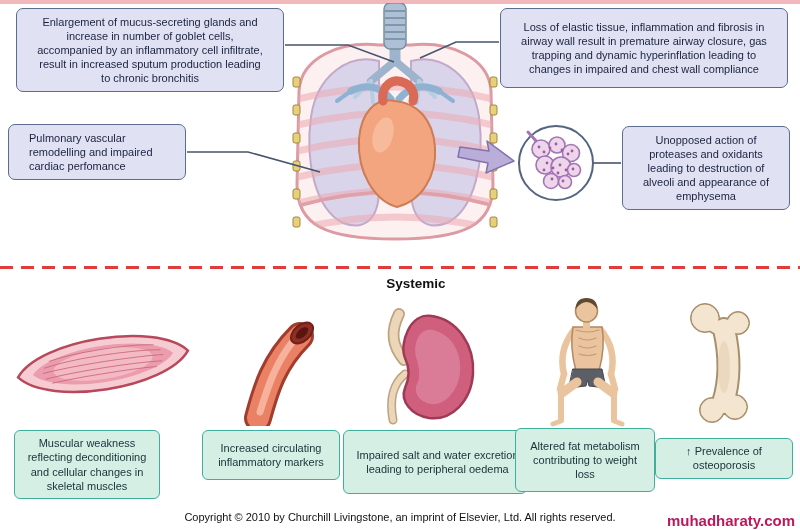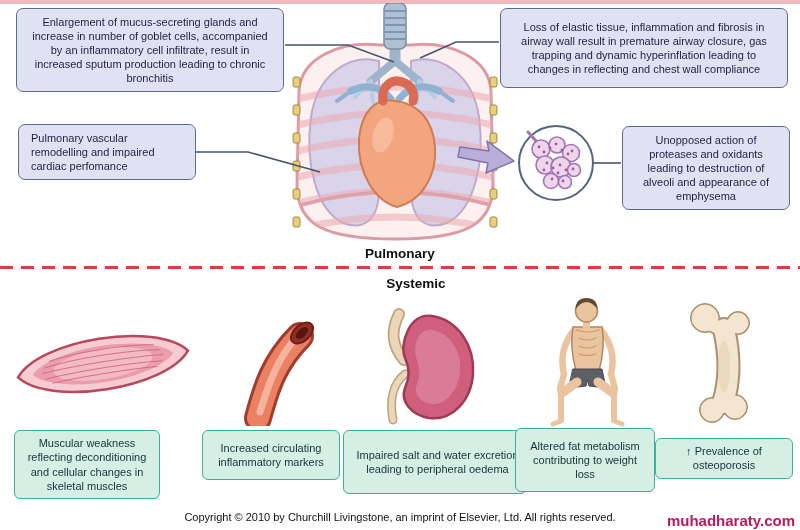--- a/index.html
+++ b/index.html
@@ -1,20 +1,20 @@
 <!DOCTYPE html>
 <html><head>
 <meta charset="utf-8">
 <style>
   html,body{margin:0;padding:0;}
   body{font-family:"Liberation Sans",sans-serif;background:#ffffff;}
   .page{position:relative;width:800px;height:530px;background:#ffffff;overflow:hidden;}
   .top-strip{position:absolute;left:0;top:0;width:800px;height:4px;background:#f2b9bc;}
   .callout{position:absolute;background:#e0e2f3;border:1.6px solid #5c6c8e;border-radius:7px;
-           color:#1b2240;font-size:11px;line-height:1.28;padding:6px 12px;
+           color:#1b2240;font-size:11px;line-height:1.28;padding:6px 20px;
            display:flex;align-items:center;justify-content:center;text-align:center;box-sizing:border-box;}
   .callout.left-align{text-align:left;justify-content:flex-start;}
   .section-label{position:absolute;width:800px;text-align:center;font-weight:bold;font-size:13.5px;color:#111;}
   .divider{position:absolute;left:0;top:266px;width:800px;height:3px;
            background:repeating-linear-gradient(90deg,#e23b3b 0 13px,transparent 13px 21px);}
   .green-box{position:absolute;background:#d6efe4;border:1.5px solid #3fae9c;border-radius:6px;
              color:#16323a;font-size:11px;line-height:1.3;display:flex;align-items:center;justify-content:center;
              text-align:center;box-sizing:border-box;padding:5px 6px;}
   .illustration{position:absolute;}
   .overlay{position:absolute;left:0;top:0;pointer-events:none;}
@@ -136,25 +136,24 @@
           <circle cx="573" cy="169" r="1.4"></circle>
         <circle cx="552" cy="179" r="1.4"></circle>
           <circle cx="563" cy="181" r="1.4"></circle>
           <circle cx="558" cy="173" r="1.4"></circle>
         <circle cx="544" cy="170" r="1.4"></circle>
       </g>
     </g>
   </svg>
 
   <div class="callout" style="left:16px;top:8px;width:268px;min-height:78px;">Enlargement of mucus-secreting glands and increase in number of goblet cells, accompanied by an inflammatory cell infiltrate, result in increased sputum production leading to chronic bronchitis</div>
-  <div class="callout" style="left:500px;top:8px;width:288px;min-height:80px;">Loss of elastic tissue, inflammation and fibrosis in airway wall result in premature airway closure, gas trapping and dynamic hyperinflation leading to changes in reflecting and chest wall compliance</div>
-  <div class="callout left-align" style="left:8px;top:124px;width:178px;min-height:54px;margin-left:10px;">Pulmonary vascular remodelling and impaired cardiac perfomance</div>
+  <div class="callout" style="left:500px;top:8px;width:288px;min-height:80px;">Loss of elastic tissue, inflammation and fibrosis in airway wall result in premature airway closure, gas trapping and dynamic hyperinflation leading to changes in impaired and chest wall compliance</div>
+  <div class="callout left-align" style="left:8px;top:124px;width:178px;min-height:54px;">Pulmonary vascular remodelling and impaired cardiac perfomance</div>
   <div class="callout" style="left:622px;top:126px;width:168px;min-height:80px;">Unopposed action of proteases and oxidants leading to destruction of alveoli and appearance of emphysema</div>
 
-  <div class="section-label" style="top:246px;">Pulmonary</div>
   <div class="divider"></div>
   <div class="section-label" style="top:276px;margin-left:16px;">Systemic</div>
 
   <svg class="illustration" style="left:12px;top:303px;" width="182" height="122" viewBox="0 0 182 122">
     <g transform="rotate(-9 91 61)">
       <path d="M5,61 C32,27 150,27 177,61 C150,95 32,95 5,61 Z" fill="#f6ccd2" stroke="#b8485c" stroke-width="2.5"></path>
       <path d="M20,61 C42,37 140,37 162,61 C140,85 42,85 20,61 Z" fill="#eb9dad"></path>
       <ellipse cx="91" cy="61" rx="50" ry="15" fill="#f4bac4"></ellipse>
       <g stroke="#c9687c" stroke-width="1" fill="none" opacity="0.85">
         <path d="M38,50 C64,45 118,45 144,50"></path>

